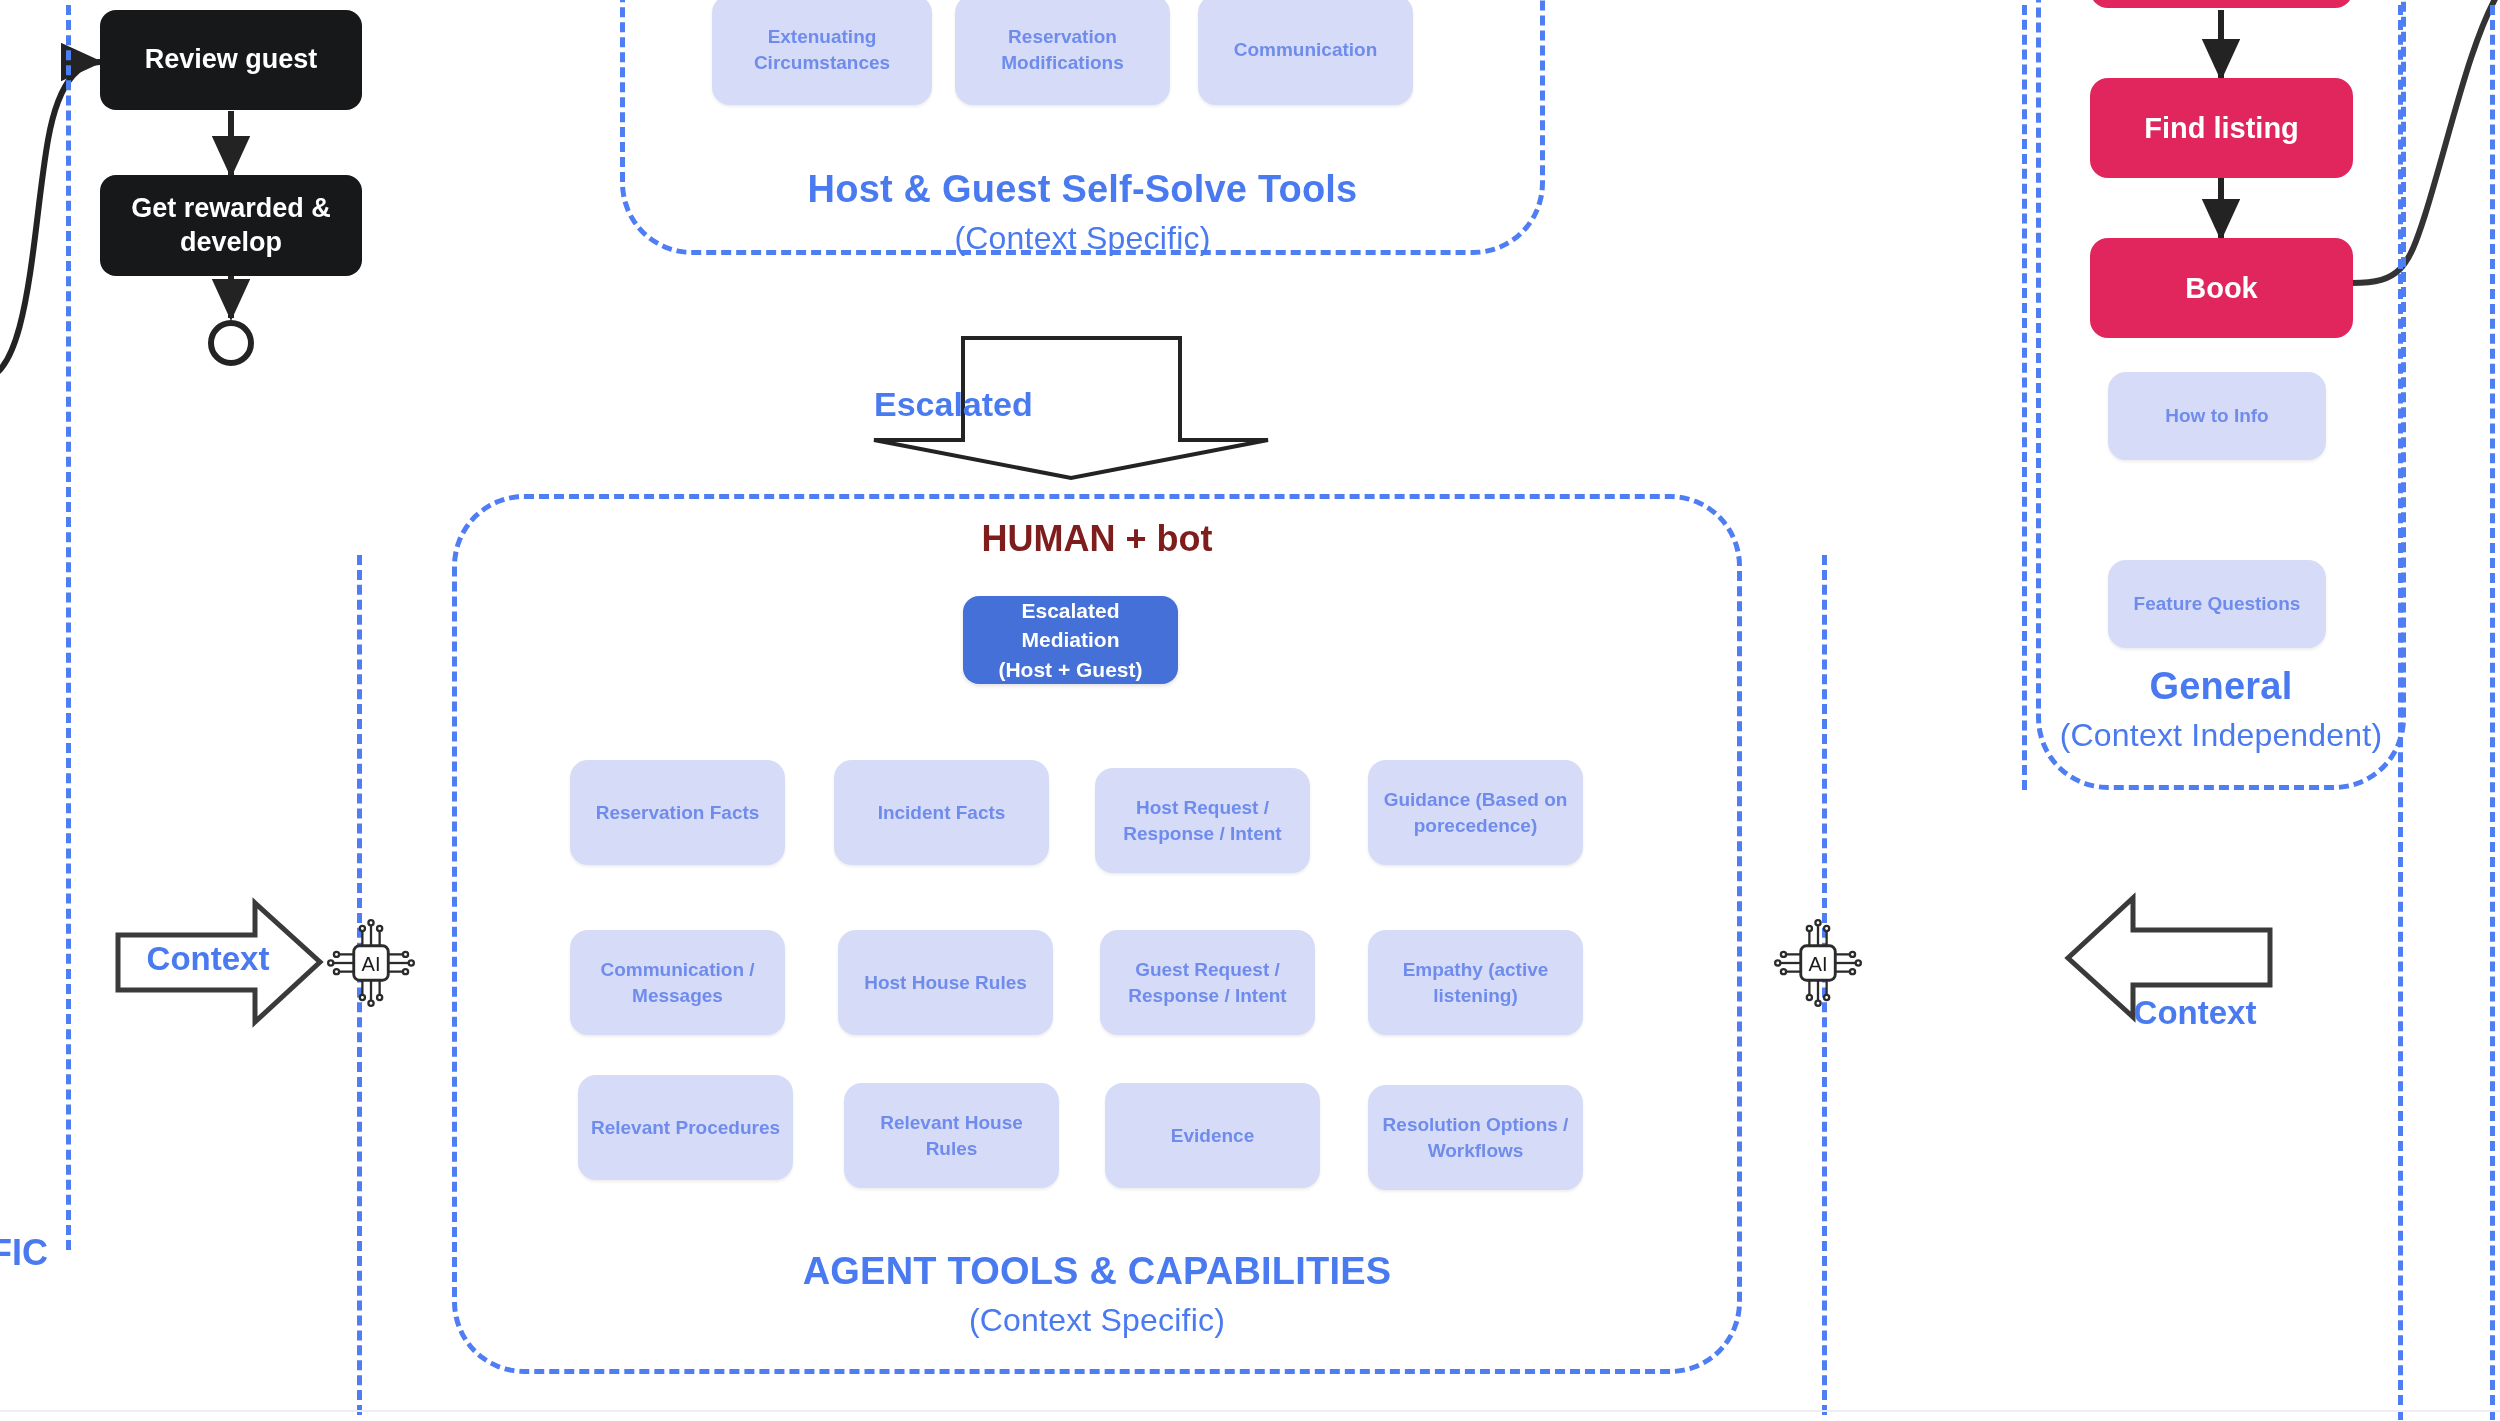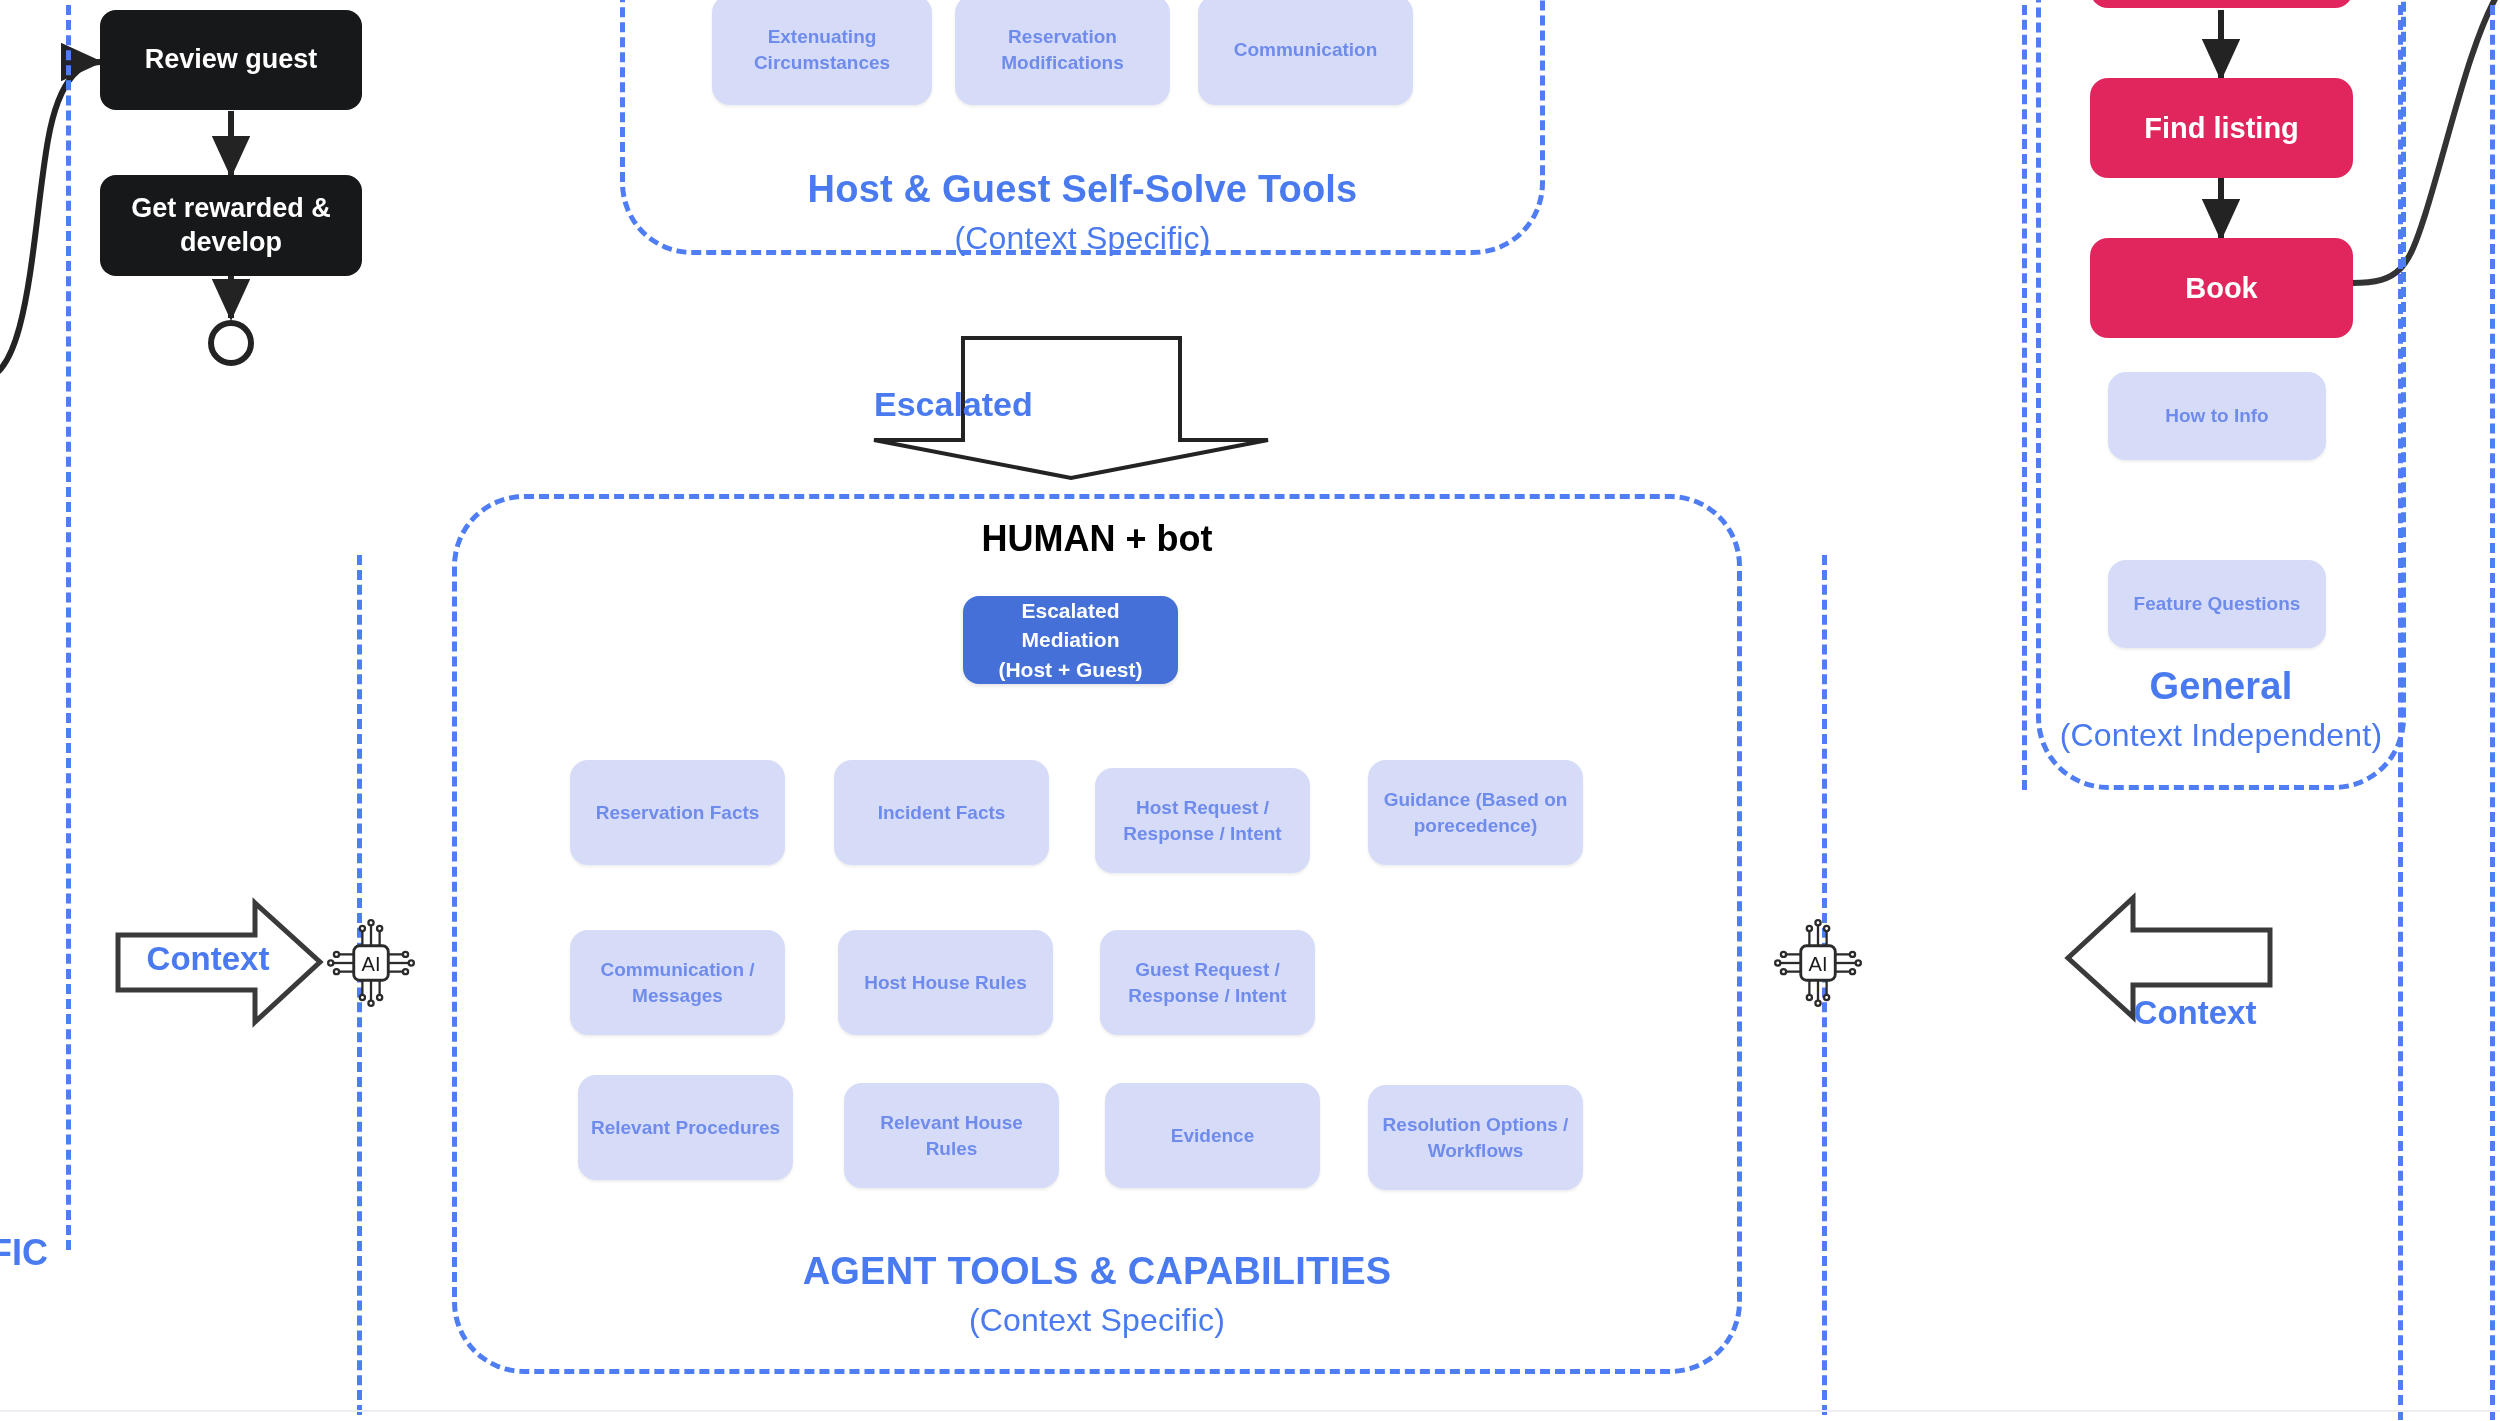--- a/index.html
+++ b/index.html
@@ -113,21 +113,21 @@
     text-align: center;
     line-height: 1.4;
     box-sizing: border-box;
     padding: 4px 24px;
     box-shadow: 0 2px 4px rgba(0,0,0,.12);
   }
 
   
   .human-bot-heading {
     position: absolute;
-    color: #000000;
+    color: #7f1d1d;
     font-size: 36px;
     font-weight: bold;
     text-align: center;
   }
 
   
   .escalated-label {
     position: absolute;
     color: #4a7af0;
     font-size: 34px;
@@ -255,20 +255,23 @@
   </div>
 
   <div class="chip" style="left:570px; top:930px; width:215px; height:105px;">
     <span>Communication / Messages</span>
   </div>
   <div class="chip" style="left:1100px; top:930px; width:215px; height:105px;">
     <span>Guest Request / Response / Intent</span>
   </div>
   <div class="chip" style="left:838px; top:930px; width:215px; height:105px;">
     <span>Host House Rules</span>
+  </div>
+  <div class="chip" style="left:1368px; top:930px; width:215px; height:105px;">
+    <span>Empathy (active listening)</span>
   </div>
 
   <div class="chip" style="left:844px; top:1083px; width:215px; height:105px;">
     <span>Relevant House Rules</span>
   </div>
   <div class="chip" style="left:578px; top:1075px; width:215px; height:105px;">
     <span>Relevant Procedures</span>
   </div>
   <div class="chip" style="left:1105px; top:1083px; width:215px; height:105px;">
     <span>Evidence</span>

